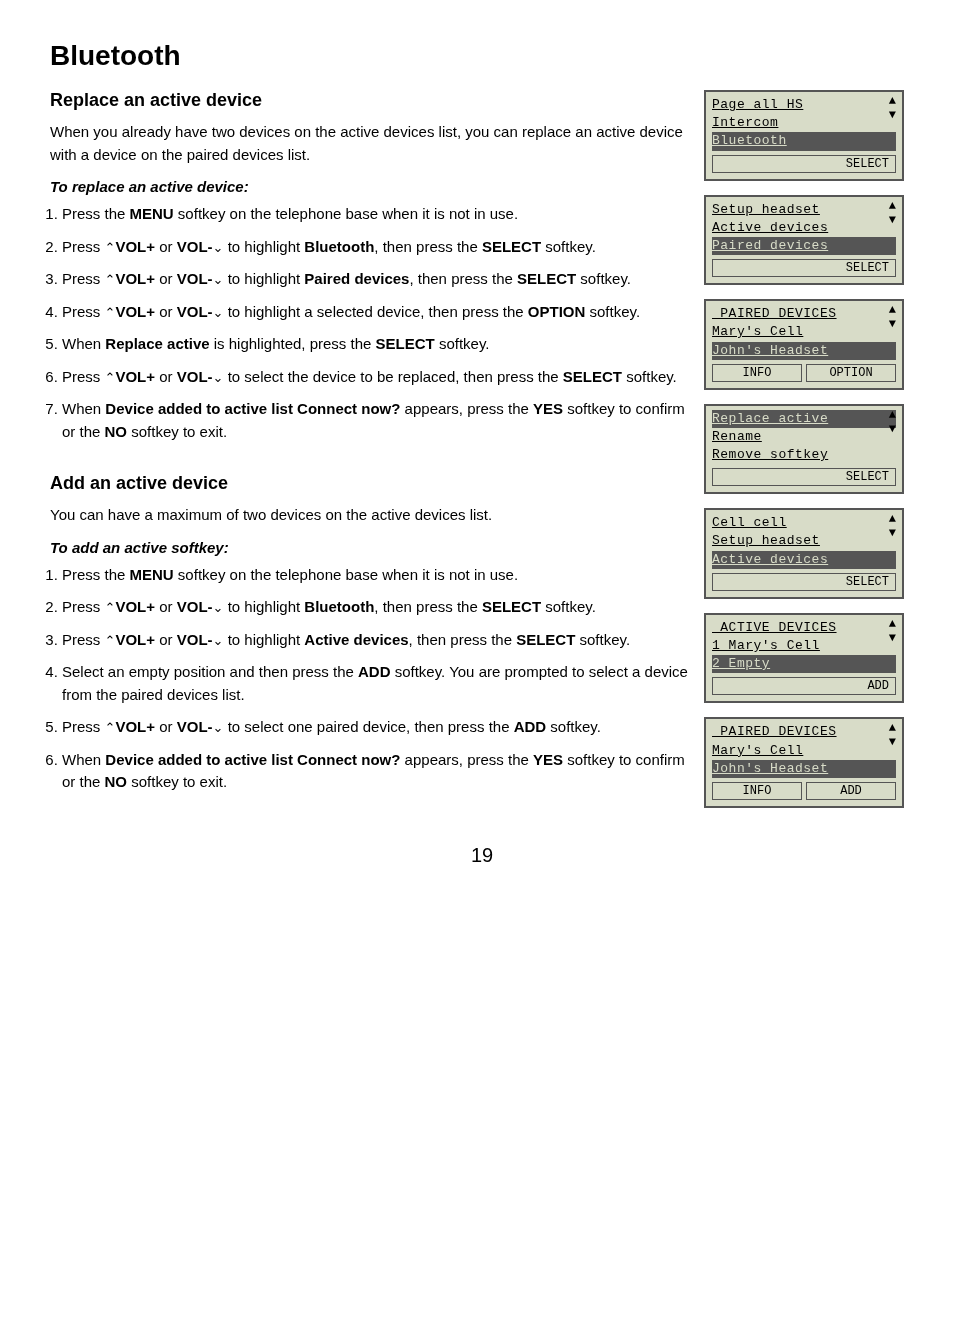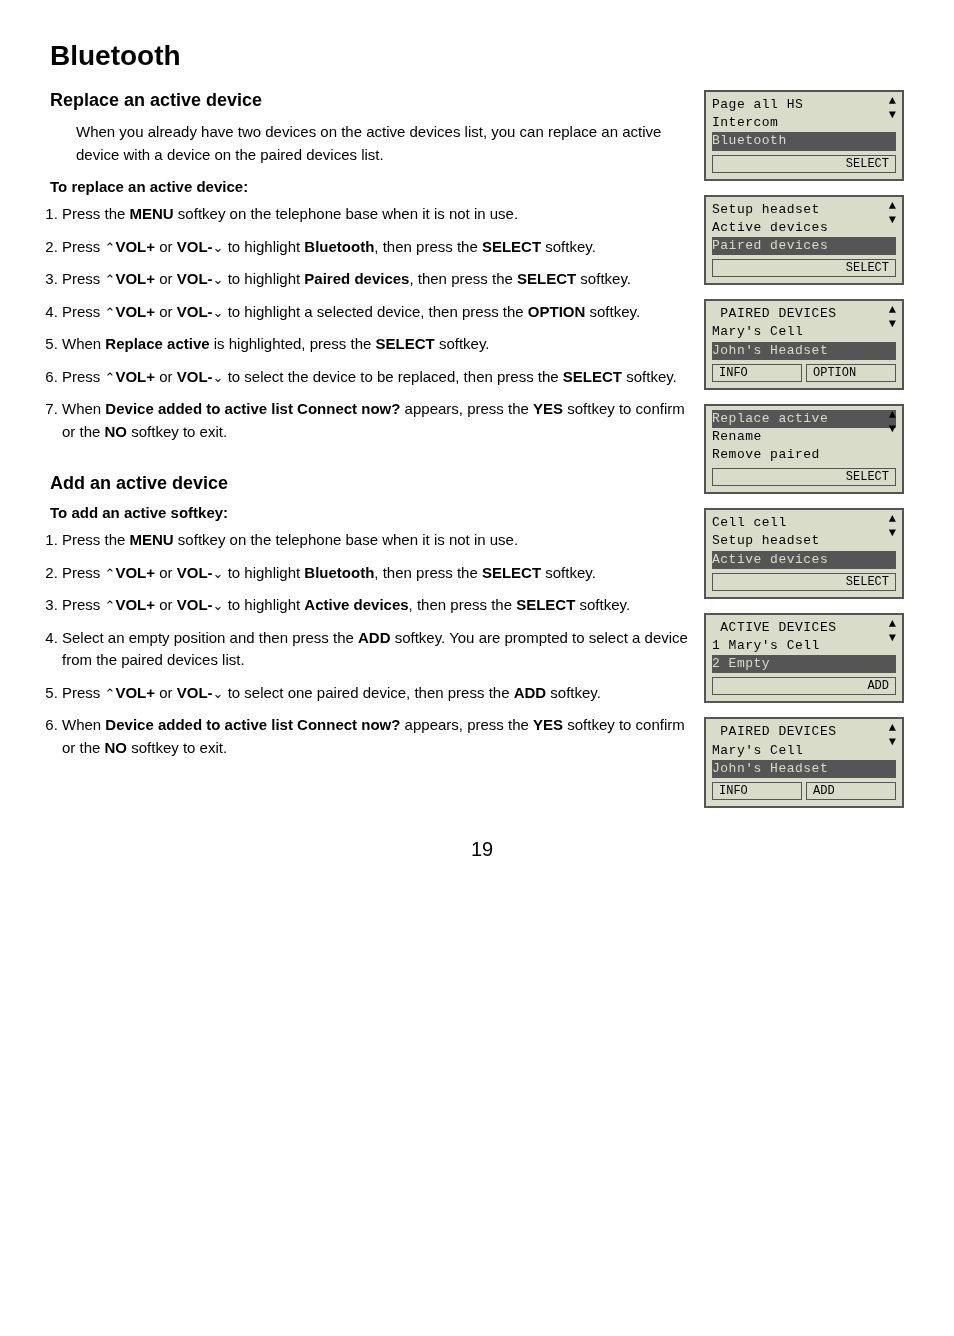--- a/index.html
+++ b/index.html
@@ -19,25 +19,25 @@
     }
     h2 {
       font-size: 18px;
       font-weight: bold;
       margin-bottom: 10px;
     }
     h3 {
       font-size: 15px;
       font-weight: bold;
       margin-bottom: 8px;
+      font-style: italic;
     }
     p {
       margin-bottom: 12px;
       line-height: 1.5;
-      margin-left: 26px;
     }
     ol {
       margin-left: 12px;
       margin-bottom: 20px;
     }
     ol li {
       margin-bottom: 10px;
       line-height: 1.5;
     }
     .content-area {
@@ -70,39 +70,40 @@
       position: absolute;
       top: 2px;
       right: 6px;
       font-size: 12px;
       color: #000;
     }
     .lcd-line {
       line-height: 1.4;
       white-space: pre;
       letter-spacing: 0.5px;
+      text-decoration: underline;
     }
     .lcd-line.highlighted {
       background: #555;
       color: #d8dcc8;
       display: block;
     }
     .lcd-softkey-row {
       display: flex;
       justify-content: space-between;
       margin-top: 4px;
     }
     .lcd-softkey {
       border: 1.5px solid #555;
       padding: 1px 6px;
       font-family: 'Courier New', Courier, monospace;
       font-size: 12px;
       background: #d8dcc8;
       flex: 1;
-      text-align: left;
+      text-align: center;
     }
     .lcd-softkey + .lcd-softkey {
       margin-left: 4px;
     }
     .lcd-softkey-single {
       border: 1.5px solid #555;
       padding: 1px 6px;
       font-family: 'Courier New', Courier, monospace;
       font-size: 12px;
       background: #d8dcc8;
@@ -137,20 +138,21 @@
       <li>Press <span class="vol-symbol">⌃</span><strong>VOL+</strong> or <strong>VOL-</strong><span class="vol-symbol">⌄</span> to highlight <strong>Bluetooth</strong>, then press the <strong>SELECT</strong> softkey.</li>
       <li>Press <span class="vol-symbol">⌃</span><strong>VOL+</strong> or <strong>VOL-</strong><span class="vol-symbol">⌄</span> to highlight <strong>Paired devices</strong>, then press the <strong>SELECT</strong> softkey.</li>
       <li>Press <span class="vol-symbol">⌃</span><strong>VOL+</strong> or <strong>VOL-</strong><span class="vol-symbol">⌄</span> to highlight a selected device, then press the <strong>OPTION</strong> softkey.</li>
       <li>When <strong>Replace active</strong> is highlighted, press the <strong>SELECT</strong> softkey.</li>
       <li>Press <span class="vol-symbol">⌃</span><strong>VOL+</strong> or <strong>VOL-</strong><span class="vol-symbol">⌄</span> to select the device to be replaced, then press the <strong>SELECT</strong> softkey.</li>
       <li>When <strong>Device added to active list Connect now?</strong> appears, press the <strong>YES</strong> softkey to confirm or the <strong>NO</strong> softkey to exit.</li>
     </ol>
 
     <div class="section-break">
       <h2>Add an active device</h2>
+      <p>You can have a maximum of two devices on the active devices list.</p>
       <h3>To add an active softkey:</h3>
       <ol>
         <li>Press the <strong>MENU</strong> softkey on the telephone base when it is not in use.</li>
         <li>Press <span class="vol-symbol">⌃</span><strong>VOL+</strong> or <strong>VOL-</strong><span class="vol-symbol">⌄</span> to highlight <strong>Bluetooth</strong>, then press the <strong>SELECT</strong> softkey.</li>
         <li>Press <span class="vol-symbol">⌃</span><strong>VOL+</strong> or <strong>VOL-</strong><span class="vol-symbol">⌄</span> to highlight <strong>Active devices</strong>, then press the <strong>SELECT</strong> softkey.</li>
         <li>Select an empty position and then press the <strong>ADD</strong> softkey. You are prompted to select a device from the paired devices list.</li>
         <li>Press <span class="vol-symbol">⌃</span><strong>VOL+</strong> or <strong>VOL-</strong><span class="vol-symbol">⌄</span> to select one paired device, then press the <strong>ADD</strong> softkey.</li>
         <li>When <strong>Device added to active list Connect now?</strong> appears, press the <strong>YES</strong> softkey to confirm or the <strong>NO</strong> softkey to exit.</li>
       </ol>
     </div>
@@ -182,21 +184,21 @@
       <div class="lcd-softkey-row">
         <div class="lcd-softkey">INFO</div>
         <div class="lcd-softkey">OPTION</div>
       </div>
     </div>
 
     <div class="lcd-screen">
       <span class="up-arrow">▲<br>▼</span>
       <div class="lcd-line highlighted">Replace active</div>
       <div class="lcd-line">Rename</div>
-      <div class="lcd-line">Remove paired</div>
+      <div class="lcd-line">Remove softkey</div>
       <div class="lcd-softkey-single">SELECT</div>
     </div>
 
     <div class="lcd-screen">
       <span class="up-arrow">▲<br>▼</span>
       <div class="lcd-line">Cell cell</div>
       <div class="lcd-line">Setup headset</div>
       <div class="lcd-line highlighted">Active devices</div>
       <div class="lcd-softkey-single">SELECT</div>
     </div>

